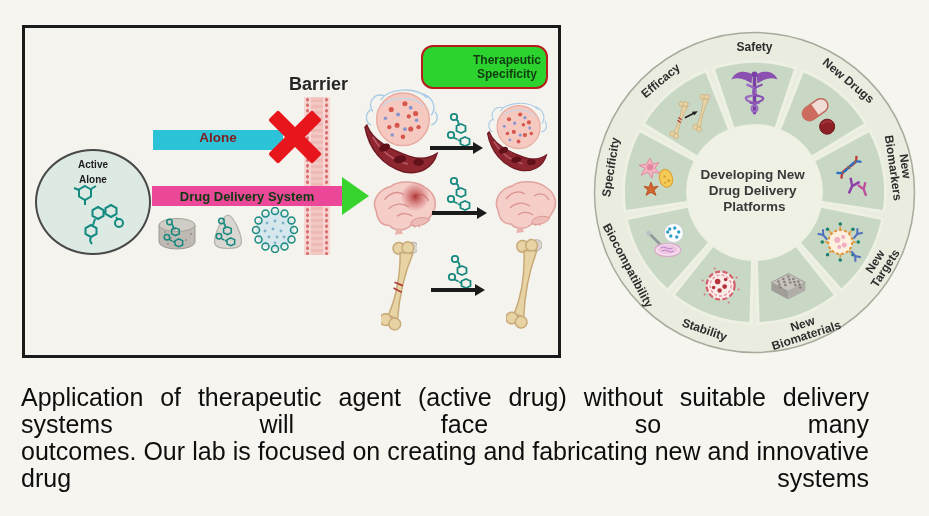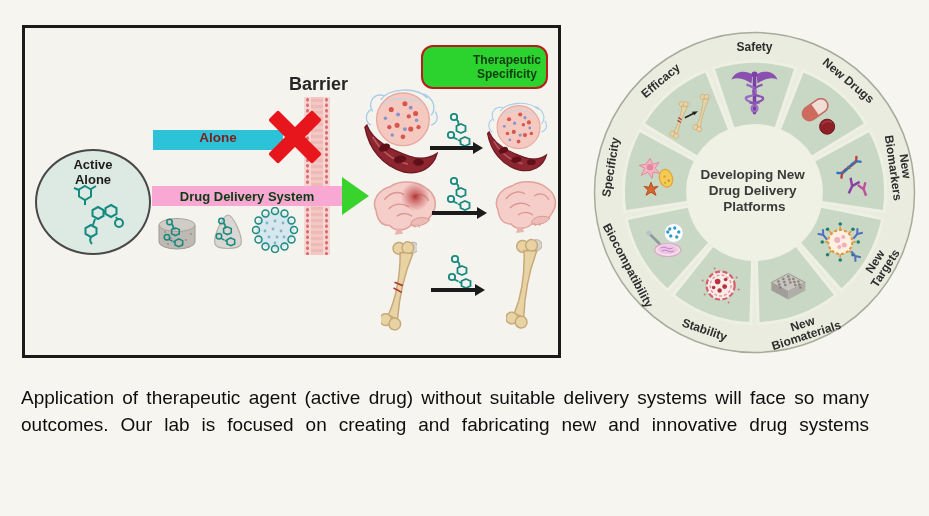--- a/index.html
+++ b/index.html
@@ -7,42 +7,42 @@
        font-family:"Liberation Sans",sans-serif;}
   .stage{position:relative;width:929px;height:516px;background:#f7f5ef;}
 
   
   .panel{position:absolute;left:22px;top:25px;width:533px;height:327px;
          border:3px solid #1a1a1a;background:#f5f3ed;}
 
   .active-circle{position:absolute;left:35px;top:149px;width:112px;height:102px;
                  border-radius:50%;background:#dde9e3;border:2px solid #484848;z-index:2;}
   .adl{position:absolute;left:35px;top:157px;width:116px;text-align:center;
-       font-weight:bold;font-size:13px;line-height:15px;color:#1d1d1d;z-index:3;}
+       font-weight:bold;font-size:10px;line-height:15px;color:#1d1d1d;z-index:3;}
 
   .alone{position:absolute;left:153px;top:130px;width:130px;height:20px;background:#2cc3d8;
          display:flex;justify-content:center;
          font-weight:bold;font-size:13.5px;color:#7f1d1d;z-index:4;}
 
   .xmark{position:absolute;left:267px;top:109px;width:56px;height:56px;z-index:6;}
   .xmark::before,.xmark::after{content:"";position:absolute;left:-3px;top:21px;
         width:62px;height:14px;background:#e6161c;border-radius:2px;}
   .xmark::before{transform:rotate(45deg);}
   .xmark::after{transform:rotate(-45deg);}
 
   .barrier-label{position:absolute;left:289px;top:74px;width:56px;text-align:center;
                  font-weight:bold;font-size:18px;color:#262626;}
   .membrane{position:absolute;left:304px;top:97px;width:26px;height:158px;display:flex;
             background:#f7d6d3;z-index:3;}
   .mem-edge{width:7px;
      background-image:radial-gradient(circle,#d97070 1.4px,rgba(217,112,112,0) 1.9px);
      background-size:7px 5.5px;}
   .mem-core{flex:1;background:repeating-linear-gradient(0deg,#f3c7c4 0 3px,#eebab6 3px 6px);}
 
-  .dds{position:absolute;left:152px;top:186px;width:190px;height:20px;background:#f9a8d4;
+  .dds{position:absolute;left:152px;top:186px;width:190px;height:20px;background:#ec4899;
        display:flex;align-items:center;justify-content:center;
        font-weight:bold;font-size:13px;color:#0c3a10;z-index:5;}
   .dds-head{position:absolute;left:342px;top:177px;width:0;height:0;
        border-left:27px solid #38d32d;border-top:19px solid transparent;
        border-bottom:19px solid transparent;z-index:5;}
 
   .thx{position:absolute;left:421px;top:45px;width:78px;height:40px;background:#2cd22e;
        border:2px solid #b91c1c;border-radius:12px;display:flex;flex-direction:column;
        align-items:center;justify-content:center;font-weight:bold;font-size:12px;
        line-height:14px;color:#123c12;padding-left:45px;}
@@ -56,21 +56,21 @@
 
   
   .wheel{position:absolute;left:588px;top:26px;}
   .wseg{fill:#c8d8c4;stroke:#edf0e2;stroke-width:3;}
   .wlabel{font-family:"Liberation Sans",sans-serif;font-weight:bold;font-size:12px;
           fill:#2d2d2d;text-anchor:middle;}
   .wcenter{font-family:"Liberation Sans",sans-serif;font-weight:bold;font-size:13.5px;
           fill:#3a3a3a;text-anchor:middle;}
 
   
-  .caption{position:absolute;left:21px;top:384px;width:848px;font-size:19px;
+  .caption{position:absolute;left:21px;top:384px;width:848px;font-size:25px;
            line-height:27px;color:#0e0e0e;}
   .jl{text-align:justify;text-align-last:justify;}
 </style>
 </head>
 <body>
 
 <div class="stage">
 
   <svg width="0" height="0" style="position:absolute" aria-hidden="true">
     <defs>

